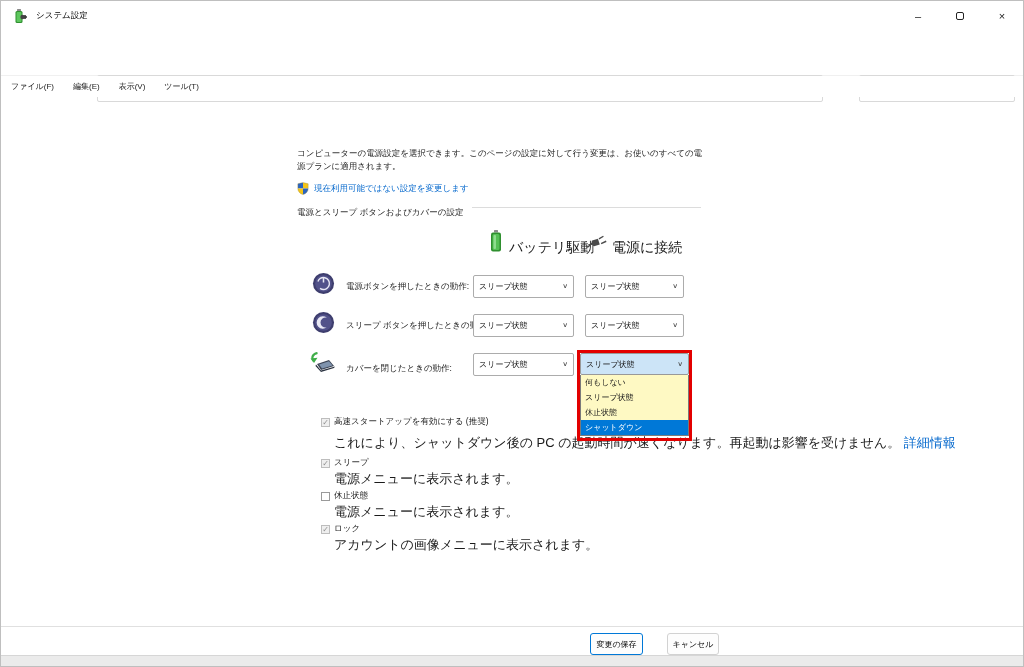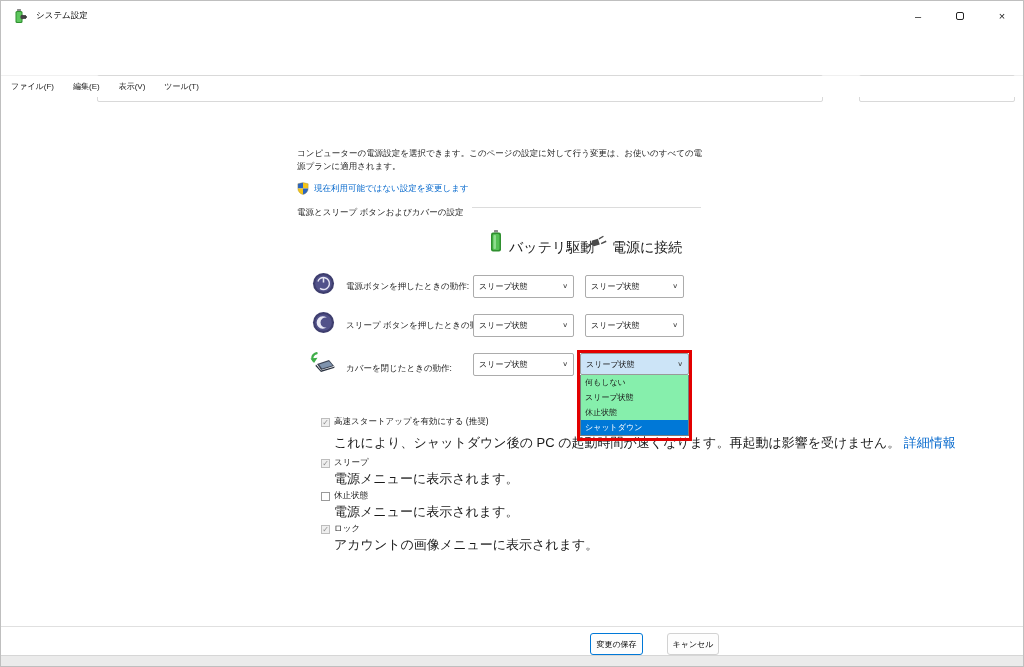--- a/index.html
+++ b/index.html
@@ -36,21 +36,21 @@
   .sechdr .line{flex:1;height:1px;background:#dcdcdc;margin-left:9px}
   .colhdr{position:absolute;font-size:14px}
   .rowlabel{position:absolute;left:345px;font-size:8.5px}
   
   .select{position:absolute;width:101px;height:23px;border:1px solid #acacac;border-radius:2px;background:#fff;display:flex;align-items:center;padding:0 5px;font-size:8px;cursor:pointer}
   .select .chev{margin-left:auto;font-size:8px;color:#444;transform:scaleY(.8)}
   .select.col2{width:99px}
   
   .annotation{position:absolute;left:576px;top:349px;width:115px;height:91px;border:3px solid #e30000;z-index:5;background:transparent}
   .annotation .select{position:static;width:100%;height:22px;background:#cce4f7;border-color:#999}
-  .ddlist{width:100%;border:1px solid #7a7a7a;background:#86efac;border-top:none}
+  .ddlist{width:100%;border:1px solid #7a7a7a;background:#fef9c3;border-top:none}
   .ddopt{height:15px;display:flex;align-items:center;padding-left:4px;font-size:8px;cursor:pointer}
   .ddopt.selected{background:#0078d7;color:#fff}
   
   .checkbox{position:absolute;left:320px;width:9px;height:9px;border:1px solid #9a9a9a;background:#fff;display:flex;align-items:center;justify-content:center}
   .checkbox .check{display:none;font-size:8px;color:#8f8f8f;line-height:1}
   .checkbox.checked{background:#efefef;border-color:#bdbdbd}
   .checkbox.checked .check{display:block}
   .cbl{position:absolute;left:333px;font-size:8.5px}
   .cbd{position:absolute;left:333px;font-size:13px;color:#1b1b1b}
   

